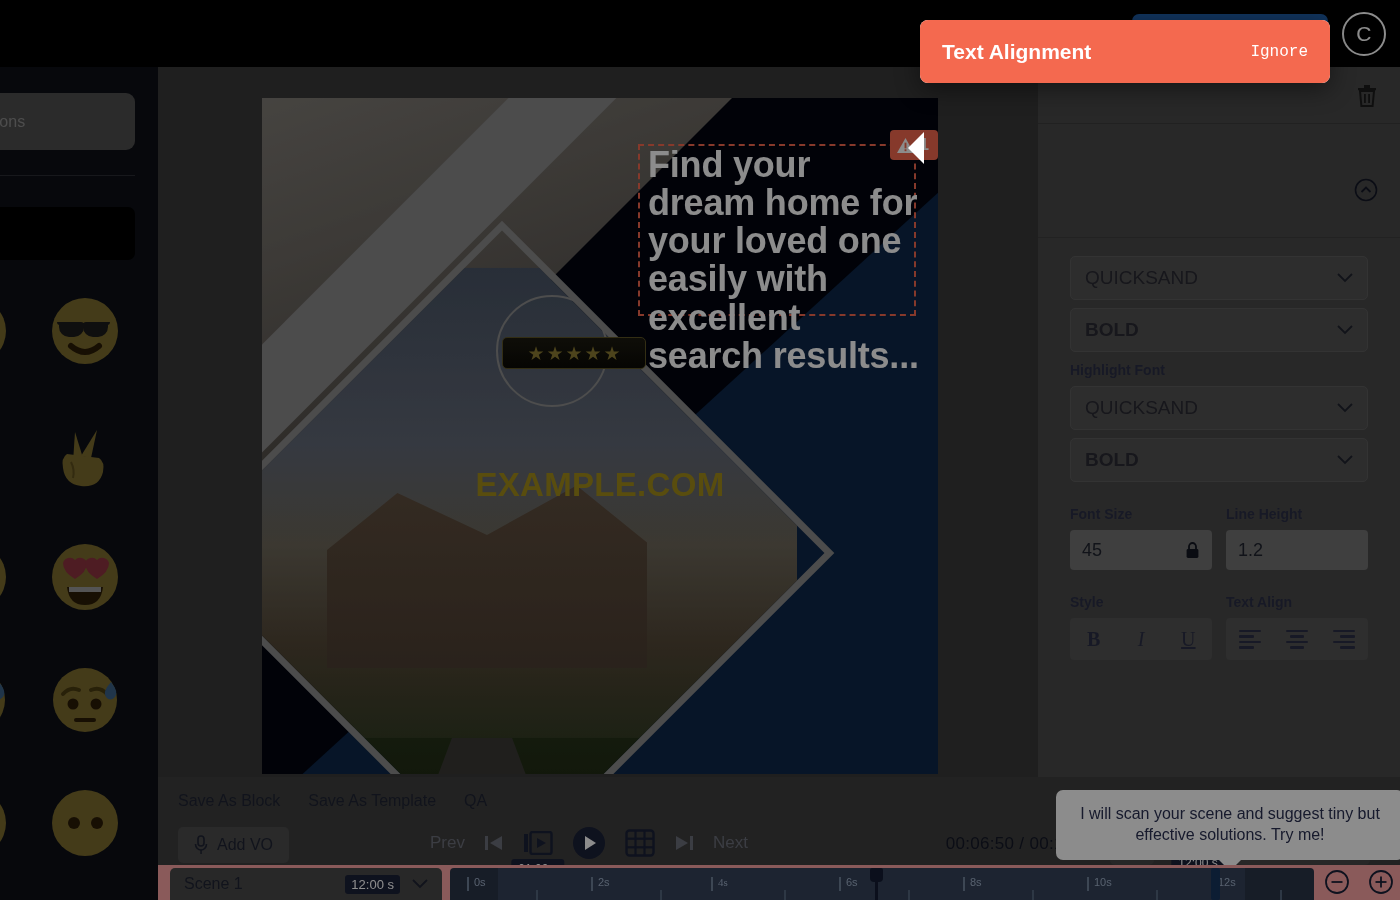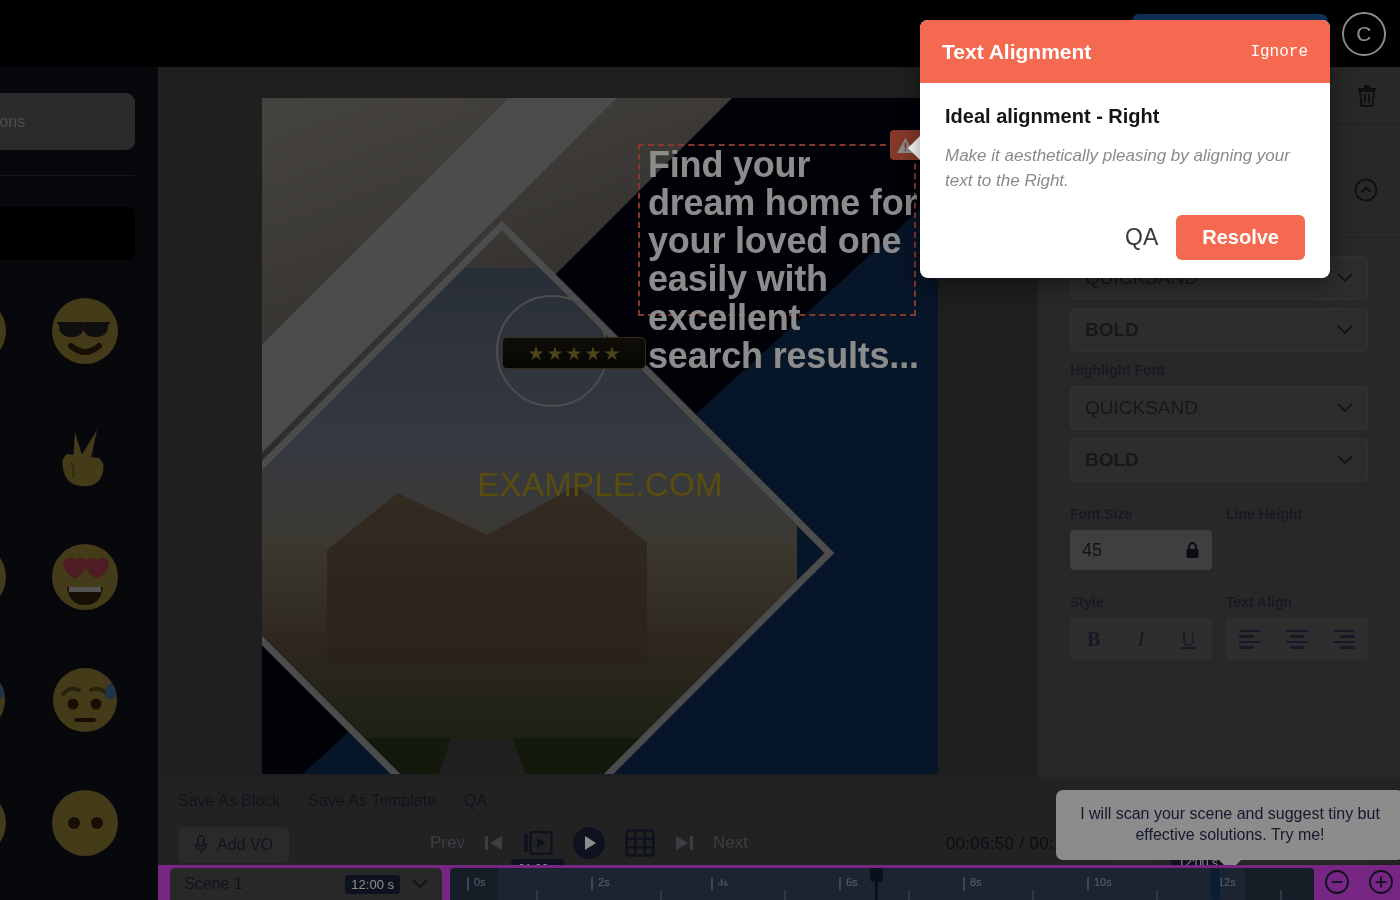--- a/index.html
+++ b/index.html
@@ -143,21 +143,21 @@
     border:2px solid #8c8c8c; border-radius:50%;
     display:flex; align-items:center; justify-content:center;
     color:#949494; font-size:25px; font-weight:700; letter-spacing:1px;
   }
   .tagline {
     position:absolute; left:0; right:0; top:330px; text-align:center;
     color:#9a9a9a; font-size:28px; font-weight:700;
   }
   .domain {
     position:absolute; left:0; right:0; top:368px; text-align:center;
-    color:#a38d1b; font-size:33px; font-weight:400; letter-spacing:.3px;
+    color:#a38d1b; font-size:33px; font-weight:700; letter-spacing:.3px;
   }
 
   
   .rightpanel {
     position:absolute; left:1038px; top:67px; width:362px; height:833px;
     background:#4a4a4a; z-index:4;
   }
   .rp-toolbar { position:relative; height:57px; border-bottom:1px solid #3c3c3c; }
   .trash-btn {
     position:absolute; right:16px; top:12px; width:34px; height:34px;
@@ -234,21 +234,21 @@
   }
   .ai-tooltip:after {
     content:""; position:absolute; left:50%; transform:translateX(-50%);
     bottom:-11px; border-left:12px solid transparent; border-right:12px solid transparent;
     border-top:12px solid #fff;
   }
 
   
   .timeline {
     position:absolute; left:158px; top:865px; width:1242px; height:35px;
-    z-index:5; background:#d946ef;
+    z-index:5; background:#fca5a5;
   }
   .tl-scene {
     position:absolute; left:12px; top:3px; width:272px; height:32px;
     background:#4a4a4a; border-radius:5px 5px 0 0;
     display:flex; align-items:center; padding:0 14px; gap:12px;
   }
   .tl-scene .nm { color:#1f2433; font-size:16px; flex:1; }
   .tl-scene .dur { background:#1b2138; color:#fff; font-size:13px; padding:2px 6px; border-radius:3px; }
   .tl-ruler {
     position:absolute; left:292px; top:3px; right:86px; height:32px;
@@ -510,20 +510,23 @@
           <div class="num-box">
             <span>45</span>
             <svg width="15" height="18" viewBox="0 0 15 18">
               <path d="M4 8 V5.5 a3.5 3.5 0 0 1 7 0 V8" fill="none" stroke="#131722" stroke-width="1.8"></path>
               <rect x="1.6" y="8" width="11.8" height="9" rx="1.4" fill="#131722"></rect>
             </svg>
           </div>
         </div>
         <div class="col">
           <div class="fld-label">Line Height</div>
+          <div class="num-box">
+            <span>1.2</span>
+          </div>
         </div>
       </div>
 
       <div class="row2" style="margin-top:14px;">
         <div class="col">
           <div class="fld-label">Style</div>
           <div class="btn-group">
             <div class="gb serif" style="font-weight:700;">B</div>
             <div class="gb serif" style="font-style:italic;">I</div>
             <div class="gb serif" style="text-decoration:underline;">U</div>
@@ -691,23 +694,15 @@
   </div>
 
   <div class="dim-layer"></div>
 
   <div class="qa-pointer"></div>
   <div class="qa-popup">
     <div class="qa-head">
       <span class="t">Text Alignment</span>
       <span class="ig">Ignore</span>
     </div>
-    <div class="qa-body">
-      <div class="sub">Ideal alignment - Right</div>
-      <div class="desc">Make it aesthetically pleasing by aligning your text to the Right.</div>
-      <div class="qa-actions">
-        <span class="qa-lbl">QA</span>
-        <span class="qa-resolve">Resolve</span>
-      </div>
-    </div>
   </div>
 
 </div>
 
 </body></html>

